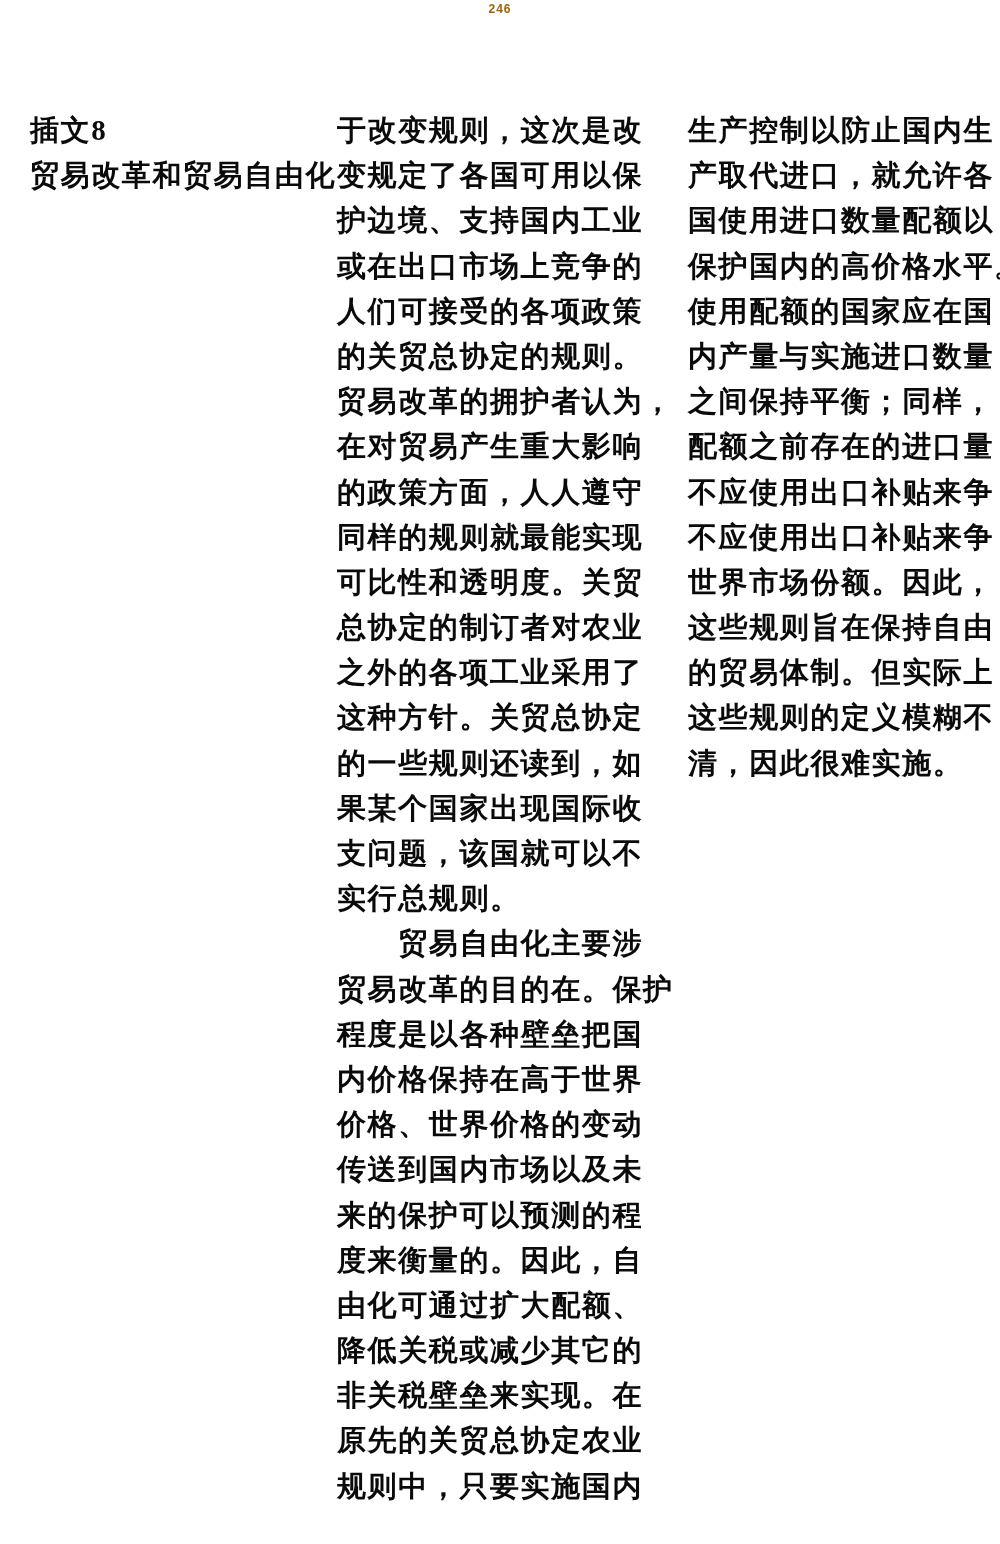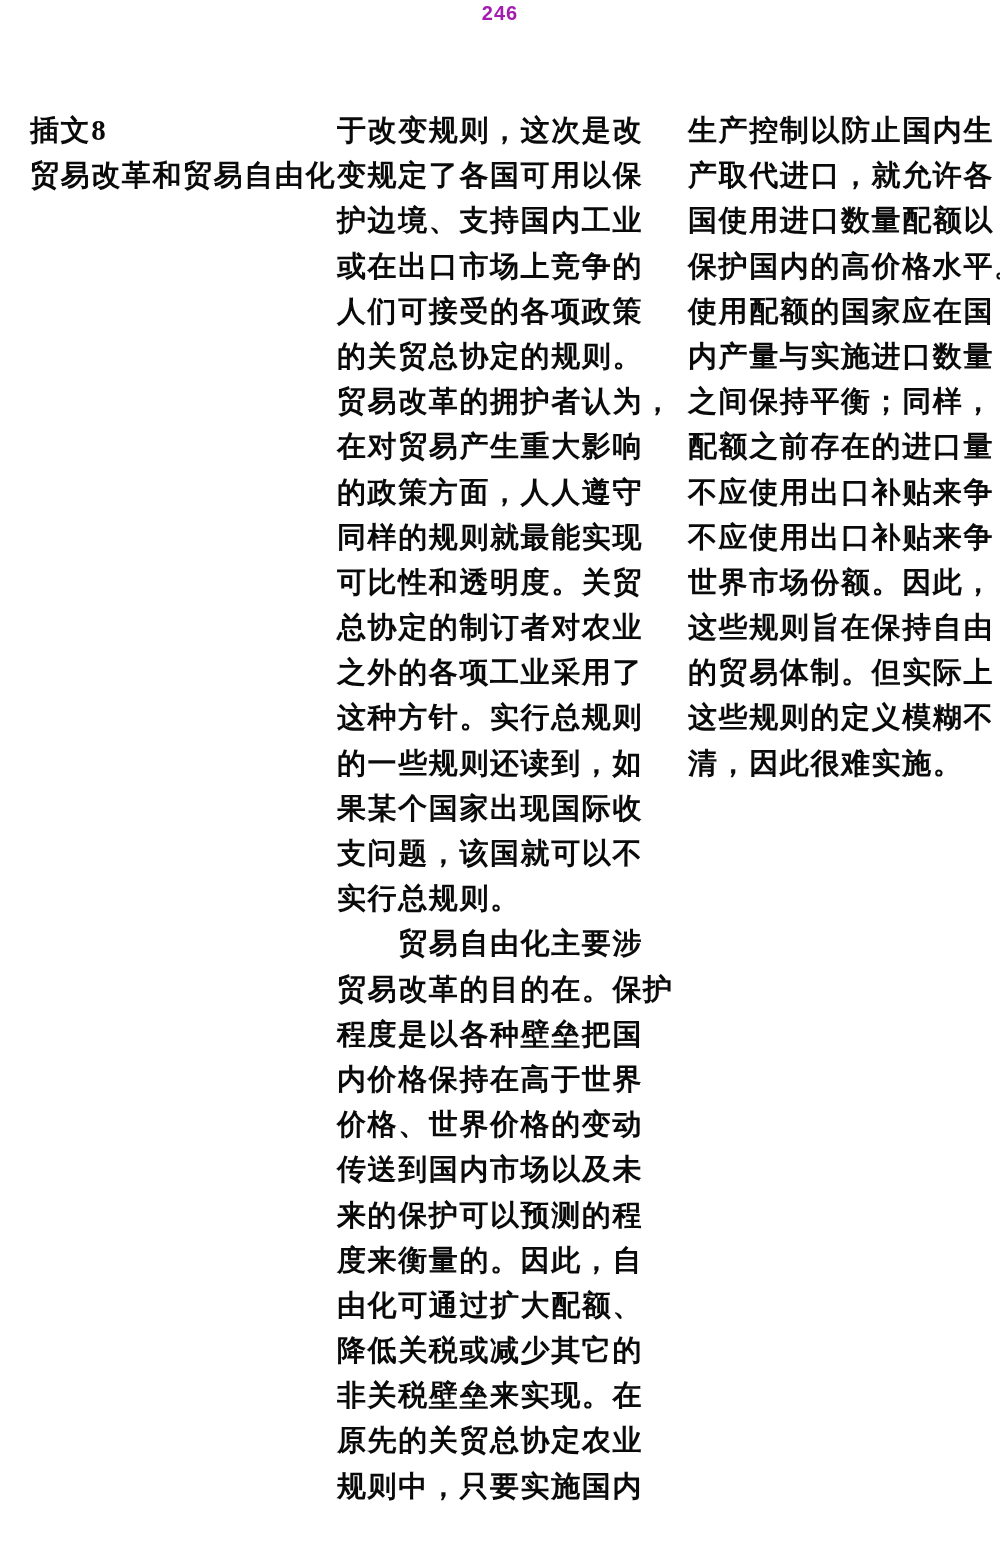--- a/index.html
+++ b/index.html
@@ -16,24 +16,24 @@
     font-family: "Liberation Serif", "DejaVu Serif", serif;
     overflow: hidden;
   }
   .pagenum {
     position: absolute;
     top: 2px;
     left: 0;
     width: 100%;
     text-align: center;
     font-family: "Liberation Sans", "DejaVu Sans", sans-serif;
-    font-size: 20px;
+    font-size: 12px;
     font-weight: bold;
     letter-spacing: 1px;
-    color: #a21caf;
+    color: #a16207;
   }
   .col {
     position: absolute;
     top: 100px;
     font-size: 29px;
     line-height: 45.2px;
     letter-spacing: 1.6px;
     font-weight: bold;
     white-space: nowrap;
     color: #0a0a0a;
@@ -64,21 +64,21 @@
       <div class="line">或在出口市场上竞争的</div>
       <div class="line">人们可接受的各项政策</div>
       <div class="line">的关贸总协定的规则。</div>
       <div class="line">贸易改革的拥护者认为，</div>
       <div class="line">在对贸易产生重大影响</div>
       <div class="line">的政策方面，人人遵守</div>
       <div class="line">同样的规则就最能实现</div>
       <div class="line">可比性和透明度。关贸</div>
       <div class="line">总协定的制订者对农业</div>
       <div class="line">之外的各项工业采用了</div>
-      <div class="line">这种方针。实行总规则</div>
+      <div class="line">这种方针。关贸总协定</div>
       <div class="line">的一些规则还读到，如</div>
       <div class="line">果某个国家出现国际收</div>
       <div class="line">支问题，该国就可以不</div>
       <div class="line">实行总规则。</div>
       <div class="line">　　贸易自由化主要涉</div>
       <div class="line">贸易改革的目的在。保护</div>
       <div class="line">程度是以各种壁垒把国</div>
       <div class="line">内价格保持在高于世界</div>
       <div class="line">价格、世界价格的变动</div>
       <div class="line">传送到国内市场以及未</div>

